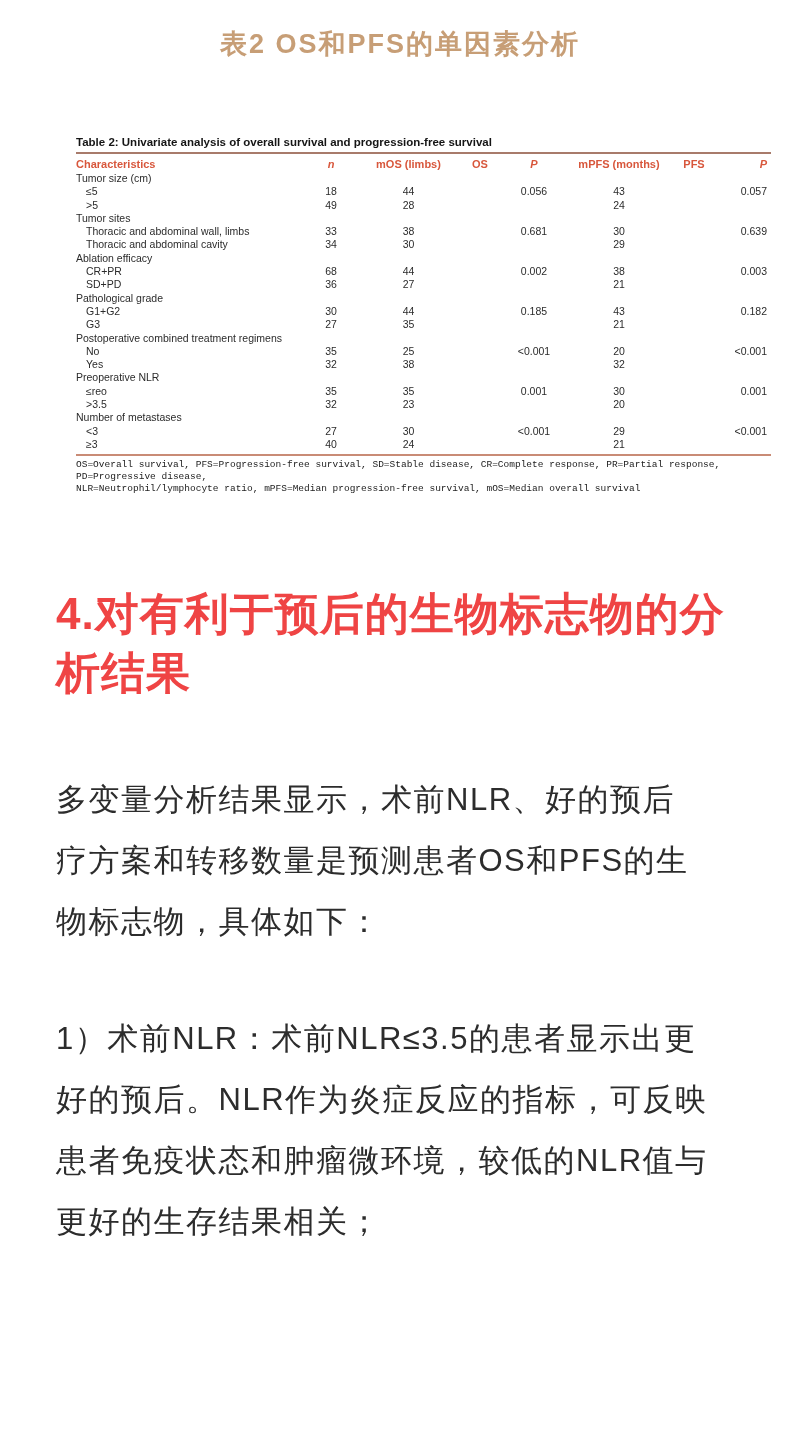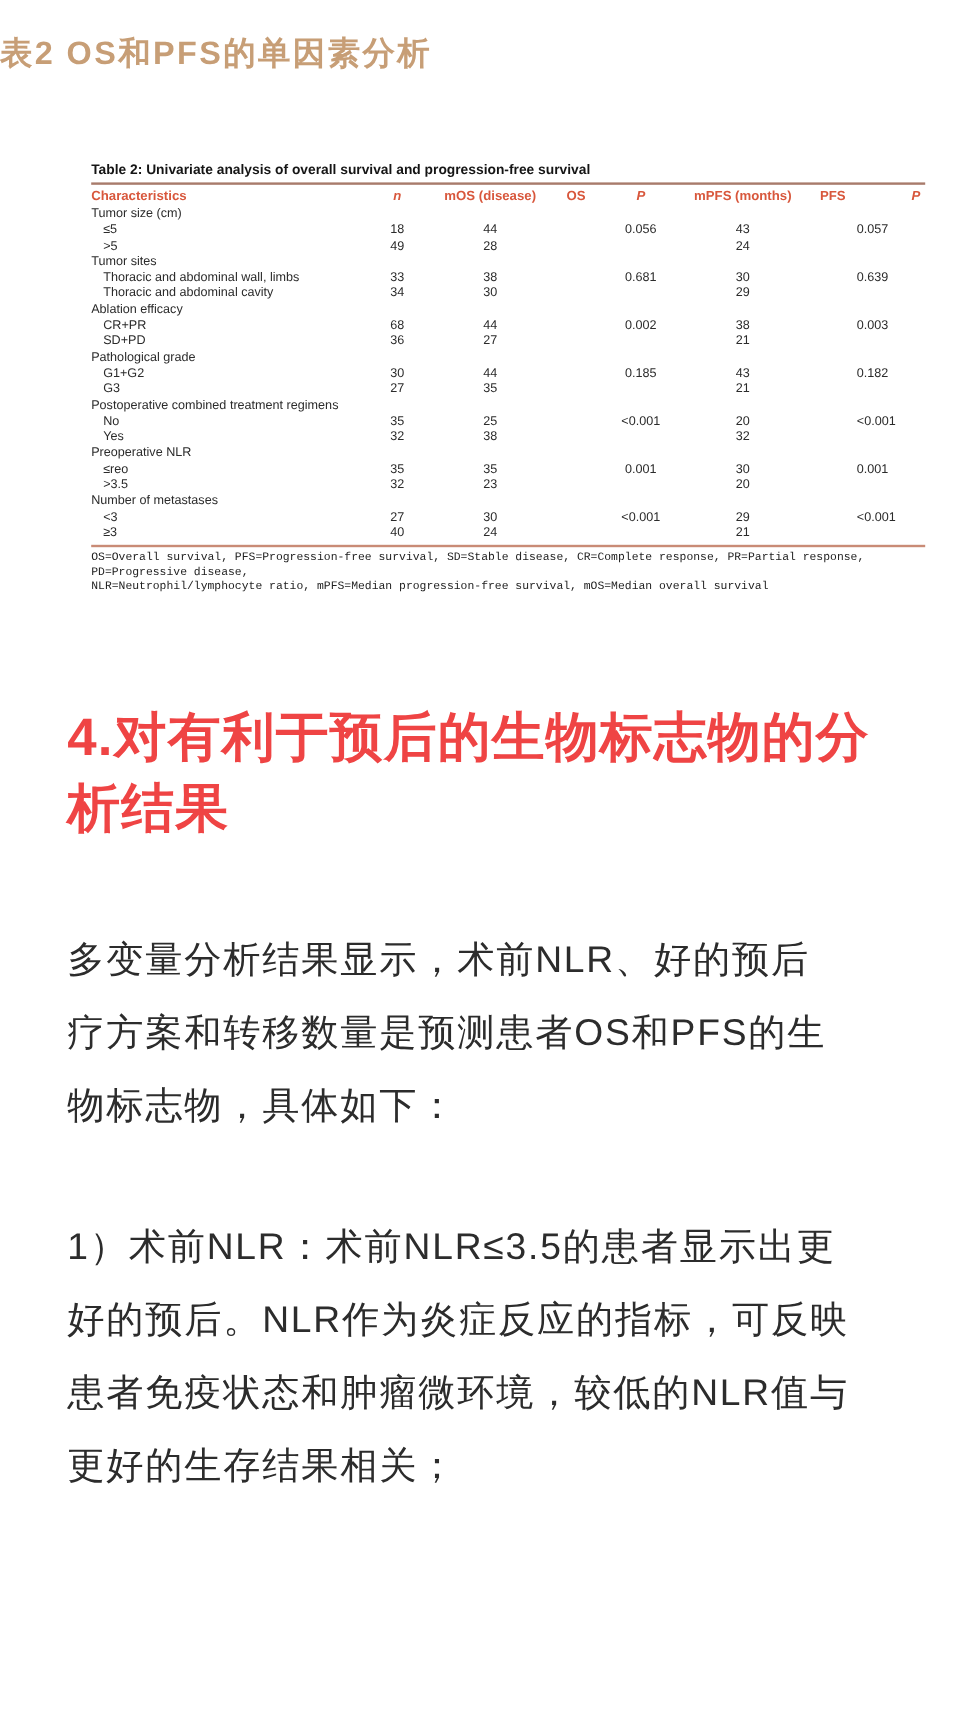--- a/index.html
+++ b/index.html
@@ -6,20 +6,21 @@
   html, body { background: #ffffff; }
   body {
     width: 800px; height: 1443px;
     font-family: "Liberation Sans", "DejaVu Sans", sans-serif;
     color: #2b2b2b;
     overflow: hidden;
   }
 
   .page-title {
     margin-top: 26px;
+    text-align: center;
     font-size: 27px;
     font-weight: bold;
     letter-spacing: 2px;
     color: #c79e76;
   }
 
   .table-wrap { margin: 74px 55px 0 76px; width: 695px; }
 
   .table-caption {
     font-size: 11.5px;
@@ -49,21 +50,21 @@
     font-size: 10.5px;
     color: #2b2b2b;
     line-height: 13.3px;
     padding: 0;
     text-align: center;
     white-space: nowrap;
     overflow: hidden;
   }
   table.univariate td.label { text-align: left; }
   table.univariate td.label.indent { padding-left: 10px; }
-  table.univariate td.p2 { text-align: left; padding-right: 4px; }
+  table.univariate td.p2 { text-align: right; padding-right: 4px; }
 
   .footnotes {
     border-top: 2px solid #c98b76;
     margin-top: 3px;
     padding-top: 3px;
     font-size: 9.5px;
     line-height: 12px;
     color: #222222;
     font-family: Liberation Mono, monospace;
   }
@@ -99,21 +100,21 @@
       <col style="width:48px">
         <col style="width:60px">
         <col style="width:110px">
       <col style="width:40px">
         <col style="width:57px">
     </colgroup>
     <thead>
       <tr>
         <th class="col-char">Characteristics</th>
         <th class="italic">n</th>
-        <th>mOS (disease)</th>
+        <th>mOS (limbs)</th>
         <th>OS</th>
         <th class="italic">P</th>
         <th>mPFS (months)</th>
         <th>PFS</th>
         <th class="italic col-p2">P</th>
       </tr>
     </thead>
     <tbody id="table-body">
         <tr>
           <td class="label">Tumor size (cm)</td>

